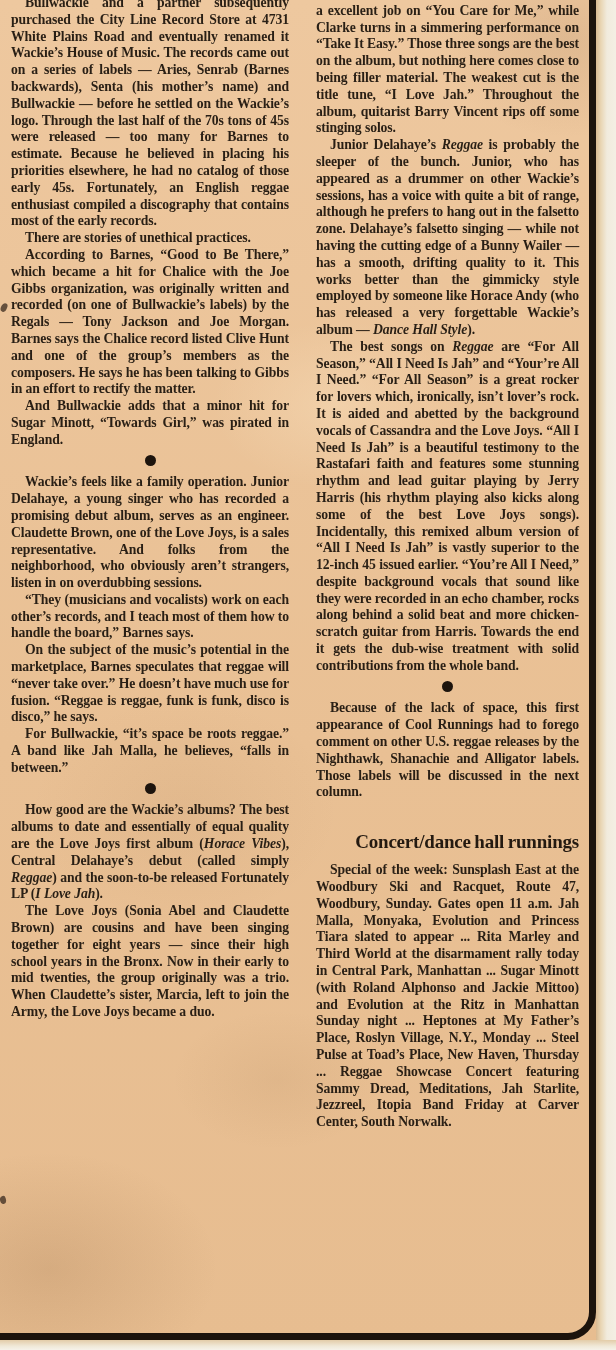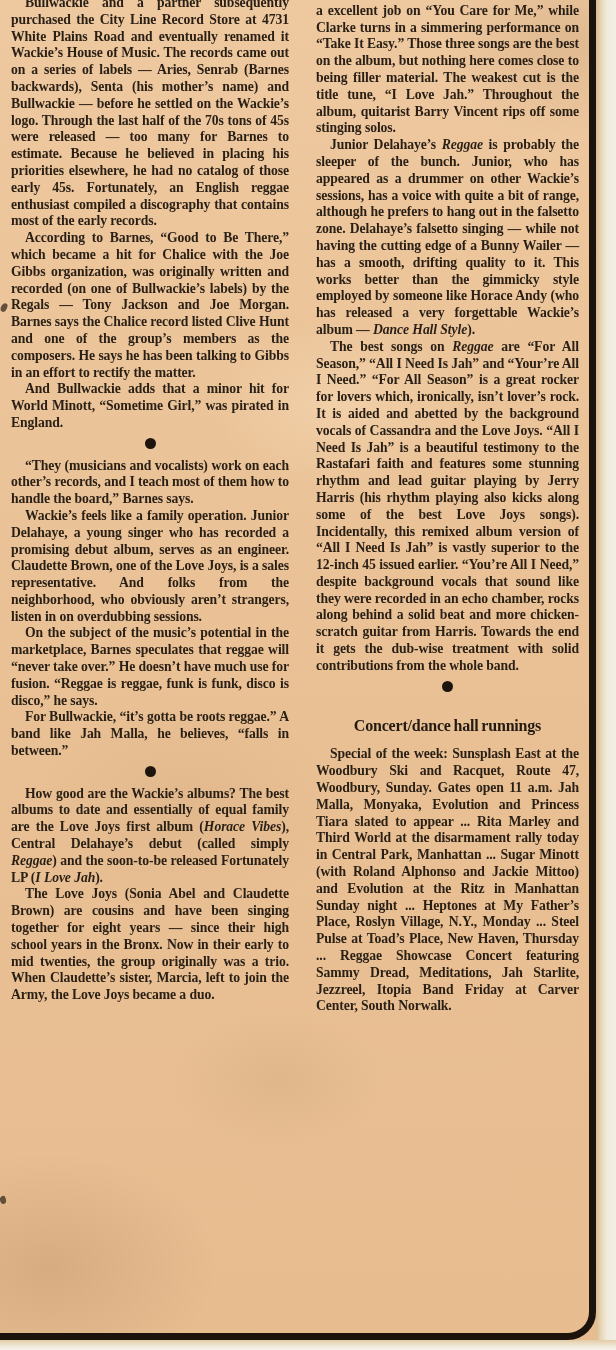--- a/index.html
+++ b/index.html
@@ -36,51 +36,53 @@
     line-height:16.8px;text-align:justify;letter-spacing:-0.1px;z-index:2;
   }
   .col-left{left:11px;top:-5px;width:278px;}
   .col-right{left:316px;top:-14px;width:263px;}
   .para{margin:0;text-indent:14px;}
   .para.no-indent{text-indent:0;}
   .ital{font-style:italic;}
   .bullet-row{text-align:center;padding:5px 0 4px;}
   .dot{display:inline-block;width:11px;height:11px;border-radius:50%;background:#1d140d;}
   .col-heading{
-    margin:15px 0 9px;font-size:16px;line-height:22px;letter-spacing:-0.2px;
-    font-weight:700;text-align:center;text-indent:0;word-spacing:-1px;color:#241a11;
+    margin:30px 0 9px;font-size:19px;line-height:22px;letter-spacing:-0.2px;
+    font-weight:700;text-align:right;text-indent:0;word-spacing:-1px;color:#241a11;
   }
   .speck{position:absolute;background:#453325;border-radius:60% 40% 55% 45%;z-index:3;}
   .speck-a{left:1px;top:303px;width:6px;height:9px;transform:rotate(20deg);opacity:.8;}
   .speck-b{left:0;top:1196px;width:6px;height:8px;transform:rotate(-15deg);opacity:.8;}
 </style>
 </head>
 <body>
 
 <div id="clipping">
   <div class="paper"></div>
   <div class="speck speck-a"></div>
   <div class="speck speck-b"></div>
   <div class="col col-left">
       <p class="para"><span>Bullwackie and a partner subsequently purchased the City Line Record Store at 4731 White Plains Road and eventually renamed it Wackie’s House of Music. The records came out on a series of labels — Aries, Senrab (Barnes backwards), Senta (his mother’s name) and Bullwackie — before he settled on the Wackie’s logo. Through the last half of the 70s tons of 45s were released — too many for Barnes to estimate. Because he believed in placing his priorities elsewhere, he had no catalog of those early 45s. Fortunately, an English reggae enthusiast compiled a discography that contains most of the early records.</span></p>
+      <p class="para"><span>There are stories of unethical practices.</span></p>
       <p class="para"><span>According to Barnes, “Good to Be There,” which became a hit for Chalice with the Joe Gibbs organization, was originally written and recorded (on one of Bullwackie’s labels) by the Regals — Tony Jackson and Joe Morgan. Barnes says the Chalice record listed Clive Hunt and one of the group’s members as the composers. He says he has been talking to Gibbs in an effort to rectify the matter.</span></p>
-      <p class="para"><span>And Bullwackie adds that a minor hit for World Minott, “Sometime Girl,” was pirated in England.</span></p>
+      <p class="para"><span>And Bullwackie adds that a minor hit for Sugar Minott, “Towards Girl,” was pirated in England.</span></p>
       <div class="bullet-row"><span class="dot"></span></div>
+      <p class="para"><span>Wackie’s feels like a family operation. Junior Delahaye, a young singer who has recorded a promising debut album, serves as an engineer. Claudette Brown, one of the Love Joys, is a sales representative. And folks from the neighborhood, who obviously aren’t strangers, listen in on overdubbing sessions.</span></p>
       <p class="para"><span>“They (musicians and vocalists) work on each other’s records, and I teach most of them how to handle the board,” Barnes says.</span></p>
-      <p class="para"><span>Wackie’s feels like a family operation. Junior Delahaye, a young singer who has recorded a promising debut album, serves as an engineer. Claudette Brown, one of the Love Joys, is a sales representative. And folks from the neighborhood, who obviously aren’t strangers, listen in on overdubbing sessions.</span></p>
       <p class="para"><span>On the subject of the music’s potential in the marketplace, Barnes speculates that reggae will “never take over.” He doesn’t have much use for fusion. “Reggae is reggae, funk is funk, disco is disco,” he says.</span></p>
-      <p class="para"><span>For Bullwackie, “it’s gotta be roots reggae.” A band like Jah Malla, he believes, “falls in between.”</span></p>
+      <p class="para"><span>For Bullwackie, “it’s space be roots reggae.” A band like Jah Malla, he believes, “falls in between.”</span></p>
       <div class="bullet-row"><span class="dot"></span></div>
-      <p class="para"><span>How good are the Wackie’s albums? The best albums to date and essentially of equal family are the Love Joys first album (</span><span class="ital">Horace Vibes</span><span>), Central Delahaye’s debut (called simply </span><span class="ital">Reggae</span><span>) and the soon-to-be released Fortunately LP (</span><span class="ital">I Love Jah</span><span>).</span></p>
+      <p class="para"><span>How good are the Wackie’s albums? The best albums to date and essentially of equal quality are the Love Joys first album (</span><span class="ital">Horace Vibes</span><span>), Central Delahaye’s debut (called simply </span><span class="ital">Reggae</span><span>) and the soon-to-be released Fortunately LP (</span><span class="ital">I Love Jah</span><span>).</span></p>
       <p class="para"><span>The Love Joys (Sonia Abel and Claudette Brown) are cousins and have been singing together for eight years — since their high school years in the Bronx. Now in their early to mid twenties, the group originally was a trio. When Claudette’s sister, Marcia, left to join the Army, the Love Joys became a duo.</span></p>
     </div>
   <div class="col col-right">
       <p class="para no-indent"><span>classiest one on the album. Watson also does a excellent job on “You Care for Me,” while Clarke turns in a simmering performance on “Take It Easy.” Those three songs are the best on the album, but nothing here comes close to being filler material. The weakest cut is the title tune, “I Love Jah.” Throughout the album, quitarist Barry Vincent rips off some stinging solos.</span></p>
       <p class="para"><span>Junior Delahaye’s </span><span class="ital">Reggae</span><span> is probably the sleeper of the bunch. Junior, who has appeared as a drummer on other Wackie’s sessions, has a voice with quite a bit of range, although he prefers to hang out in the falsetto zone. Delahaye’s falsetto singing — while not having the cutting edge of a Bunny Wailer — has a smooth, drifting quality to it. This works better than the gimmicky style employed by someone like Horace Andy (who has released a very forgettable Wackie’s album — </span><span class="ital">Dance Hall Style</span><span>).</span></p>
       <p class="para"><span>The best songs on </span><span class="ital">Reggae</span><span> are “For All Season,” “All I Need Is Jah” and “Your’re All I Need.” “For All Season” is a great rocker for lovers which, ironically, isn’t lover’s rock. It is aided and abetted by the background vocals of Cassandra and the Love Joys. “All I Need Is Jah” is a beautiful testimony to the Rastafari faith and features some stunning rhythm and lead guitar playing by Jerry Harris (his rhythm playing also kicks along some of the best Love Joys songs). Incidentally, this remixed album version of “All I Need Is Jah” is vastly superior to the 12-inch 45 issued earlier. “You’re All I Need,” despite background vocals that sound like they were recorded in an echo chamber, rocks along behind a solid beat and more chicken-scratch guitar from Harris. Towards the end it gets the dub-wise treatment with solid contributions from the whole band.</span></p>
       <div class="bullet-row"><span class="dot"></span></div>
+      <p class="para"><span>Because of the lack of space, this first appearance of Cool Runnings had to forego comment on other U.S. reggae releases by the Nighthawk, Shanachie and Alligator labels. Those labels will be discussed in the next column.</span></p>
       <h2 class="col-heading">Concert/dance hall runnings</h2>
       <p class="para"><span>Special of the week: Sunsplash East at the Woodbury Ski and Racquet, Route 47, Woodbury, Sunday. Gates open 11 a.m. Jah Malla, Monyaka, Evolution and Princess Tiara slated to appear ... Rita Marley and Third World at the disarmament rally today in Central Park, Manhattan ... Sugar Minott (with Roland Alphonso and Jackie Mittoo) and Evolution at the Ritz in Manhattan Sunday night ... Heptones at My Father’s Place, Roslyn Village, N.Y., Monday ... Steel Pulse at Toad’s Place, New Haven, Thursday ... Reggae Showcase Concert featuring Sammy Dread, Meditations, Jah Starlite, Jezzreel, Itopia Band Friday at Carver Center, South Norwalk.</span></p>
     </div>
   <div class="border-frame"></div>
   <div class="edge-right"></div>
   <div class="edge-bottom"></div>
 </div>
 
 </body></html>

